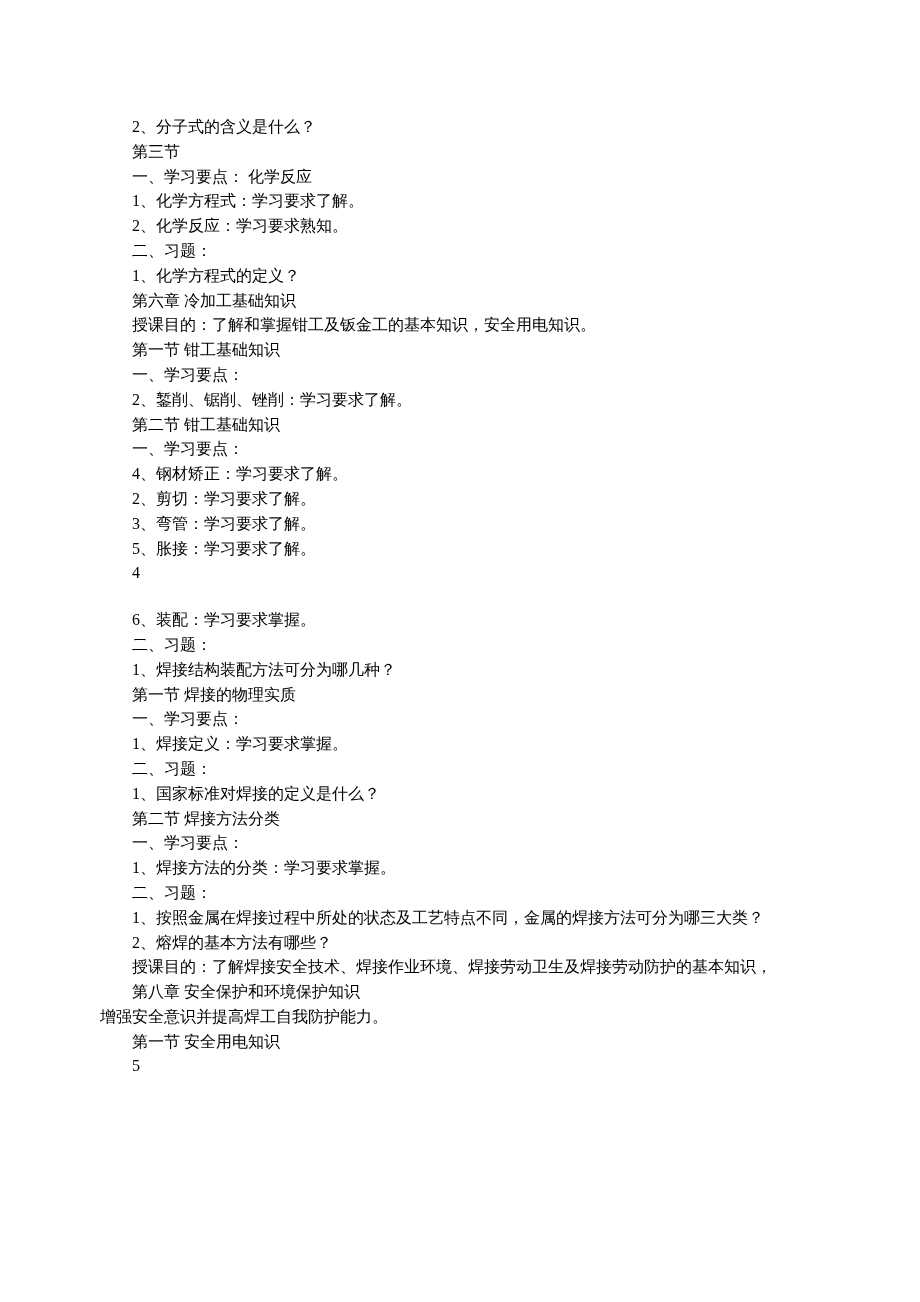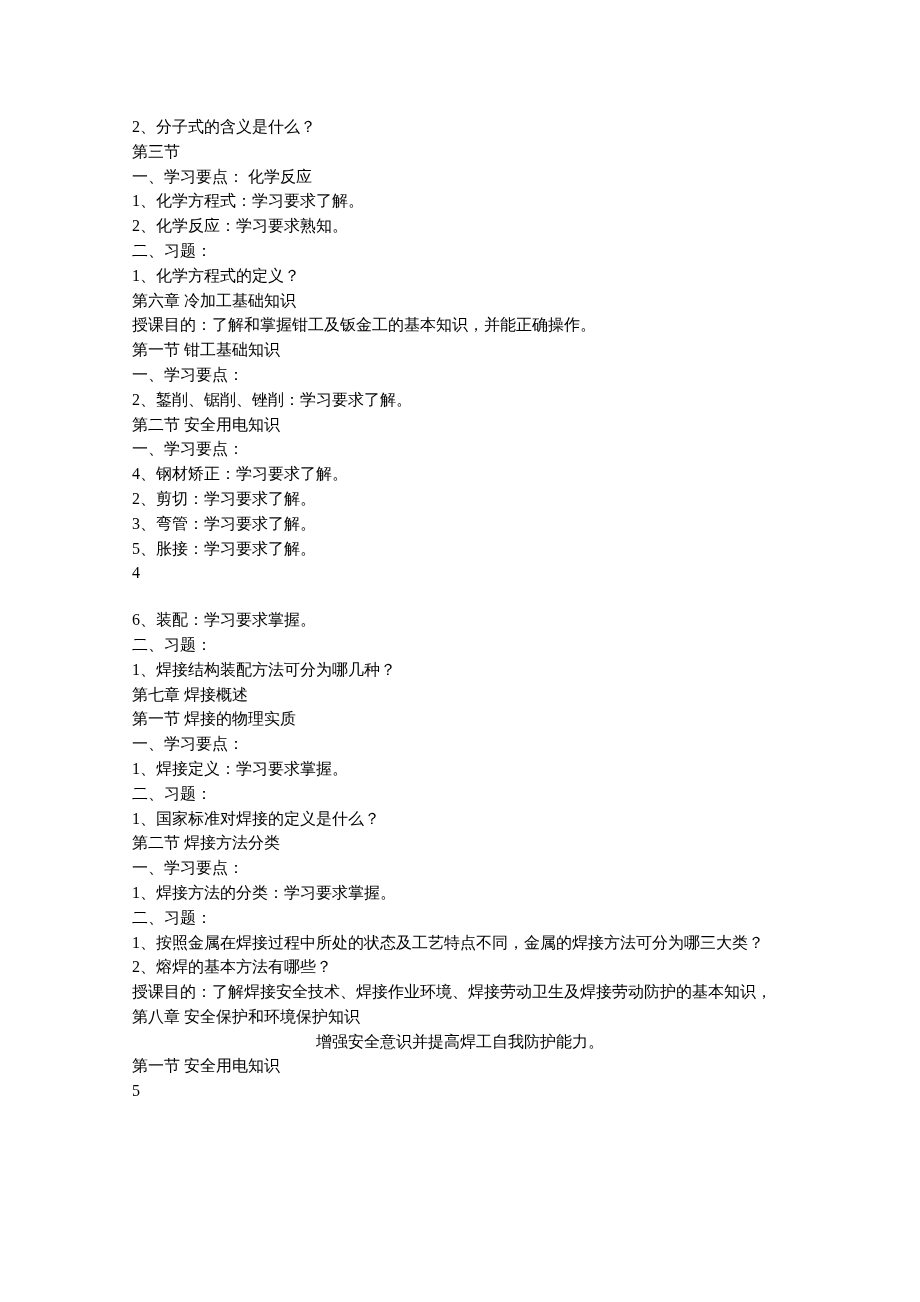--- a/index.html
+++ b/index.html
@@ -17,55 +17,53 @@
     padding: 115px 100px 60px 100px;
     box-sizing: border-box;
   }
   .line {
     margin: 0;
     padding: 0 0 0 32px;
     text-align: left;
   }
   .line.no-indent {
     padding-left: 0;
-    text-align: center;
   }
   .gap {
     height: 22px;
   }
 </style>
 </head>
 <body>
 
 <div class="page">
   <div id="list">
       <p class="line">2、分子式的含义是什么？</p>
       <p class="line">第三节</p>
       <p class="line">一、学习要点：  化学反应</p>
       <p class="line">1、化学方程式：学习要求了解。</p>
       <p class="line">2、化学反应：学习要求熟知。</p>
       <p class="line">二、习题：</p>
       <p class="line">1、化学方程式的定义？</p>
       <p class="line">第六章      冷加工基础知识</p>
-      <p class="line">授课目的：了解和掌握钳工及钣金工的基本知识，并能正确操作。</p>
+      <p class="line">授课目的：了解和掌握钳工及钣金工的基本知识，安全用电知识。</p>
       <p class="line">第一节      钳工基础知识</p>
       <p class="line">一、学习要点：</p>
       <p class="line">2、錾削、锯削、锉削：学习要求了解。</p>
-      <p class="line">第二节      安全用电知识</p>
+      <p class="line">第二节      钳工基础知识</p>
       <p class="line">一、学习要点：</p>
       <p class="line">4、钢材矫正：学习要求了解。</p>
       <p class="line">2、剪切：学习要求了解。</p>
       <p class="line">3、弯管：学习要求了解。</p>
       <p class="line">5、胀接：学习要求了解。</p>
       <p class="line">4</p>
       <div class="gap"></div>
       <p class="line">6、装配：学习要求掌握。</p>
       <p class="line">二、习题：</p>
       <p class="line">1、焊接结构装配方法可分为哪几种？</p>
-      <p class="line">第七章      焊接概述</p>
       <p class="line">第一节      焊接的物理实质</p>
       <p class="line">一、学习要点：</p>
       <p class="line">1、焊接定义：学习要求掌握。</p>
       <p class="line">二、习题：</p>
       <p class="line">1、国家标准对焊接的定义是什么？</p>
       <p class="line">第二节      焊接方法分类</p>
       <p class="line">一、学习要点：</p>
       <p class="line">1、焊接方法的分类：学习要求掌握。</p>
       <p class="line">二、习题：</p>
       <p class="line">1、按照金属在焊接过程中所处的状态及工艺特点不同，金属的焊接方法可分为哪三大类？</p>

